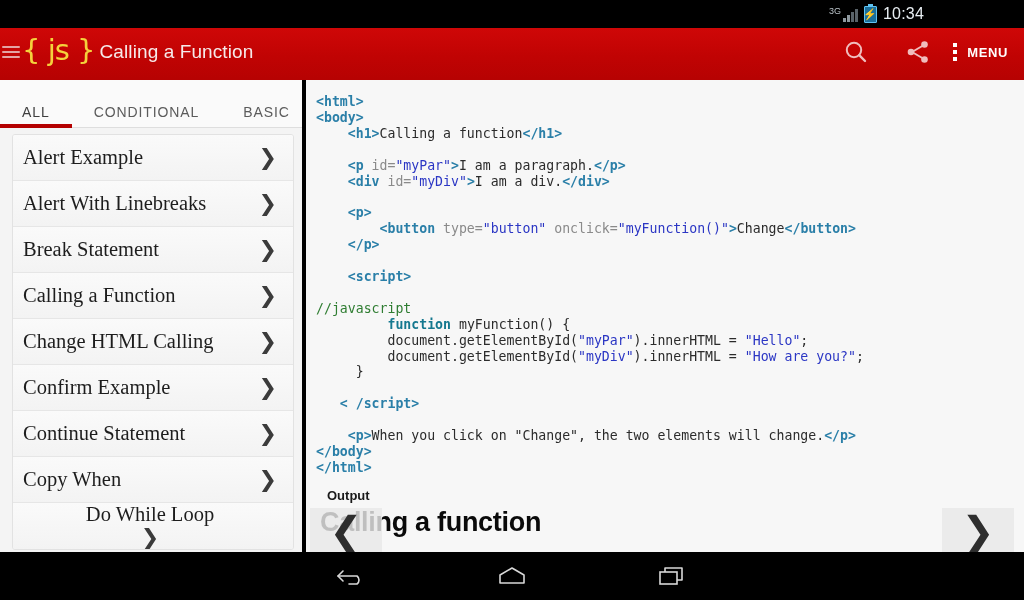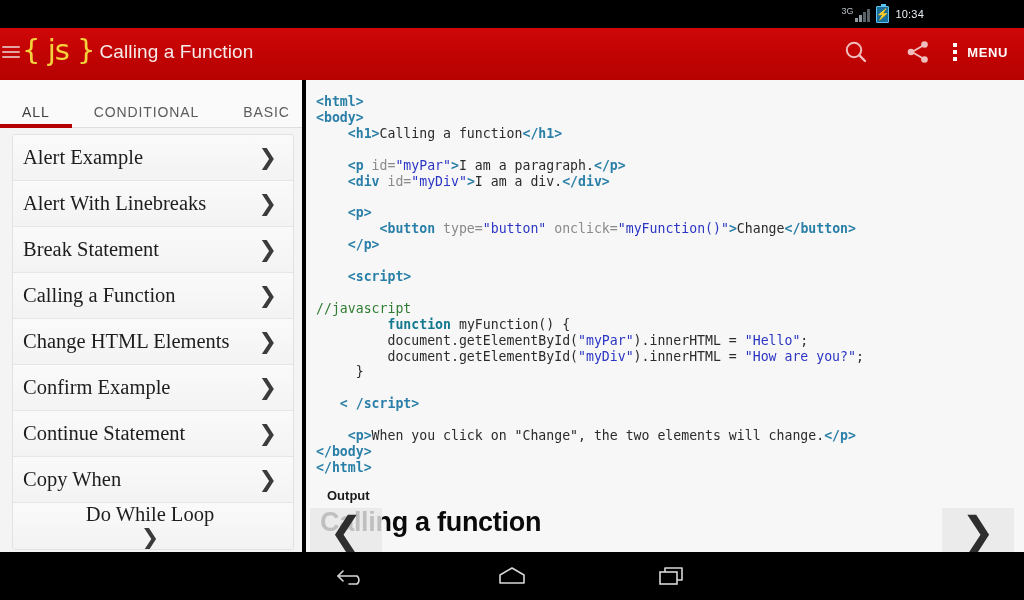--- a/index.html
+++ b/index.html
@@ -22,21 +22,21 @@
   .sb-bars i:nth-child(2){height:7px;}
   .sb-bars i:nth-child(3){height:10px;background:#596268;}
   .sb-bars i:nth-child(4){height:13px;background:#596268;}
   .sb-batt {
     width:13px; height:17px; border:1.5px solid #5fc3f2; border-radius:1px;
     position:relative; display:flex; align-items:center; justify-content:center;
     background:#1b6f9b;
   }
   .sb-batt:before{ content:""; position:absolute; top:-3px; left:3.5px; width:5px; height:2px; background:#5fc3f2; }
   .sb-batt span{ color:#cfeaff; font-size:11px; line-height:1; }
-  .sb-time { color:#e8eef2; font-size:11px; letter-spacing:.2px; }
+  .sb-time { color:#e8eef2; font-size:16px; letter-spacing:.2px; }
 
   
   .appbar {
     position:absolute; left:0; top:28px; width:1024px; height:52px;
     background:#c90505;
     background:linear-gradient(180deg,#cf0707 0%,#c00303 55%,#b60202 100%);
     display:flex; align-items:center; padding:0 10px 4px 2px;
   }
   .hamburger { width:18px; display:flex; flex-direction:column; gap:3px; margin-right:2px; cursor:pointer; }
   .hamburger i { display:block; height:2px; background:#e4a3a3; border-radius:1px; }
@@ -190,21 +190,21 @@
         </div>
         <div class="listitem">
           <span class="li-label">Break Statement</span>
           <span class="chev">❯</span>
         </div>
         <div class="listitem">
           <span class="li-label">Calling a Function</span>
           <span class="chev">❯</span>
         </div>
         <div class="listitem">
-          <span class="li-label">Change HTML Elements</span>
+          <span class="li-label">Change HTML Calling</span>
           <span class="chev">❯</span>
         </div>
         <div class="listitem">
           <span class="li-label">Confirm Example</span>
           <span class="chev">❯</span>
         </div>
         <div class="listitem">
           <span class="li-label">Continue Statement</span>
           <span class="chev">❯</span>
         </div>

